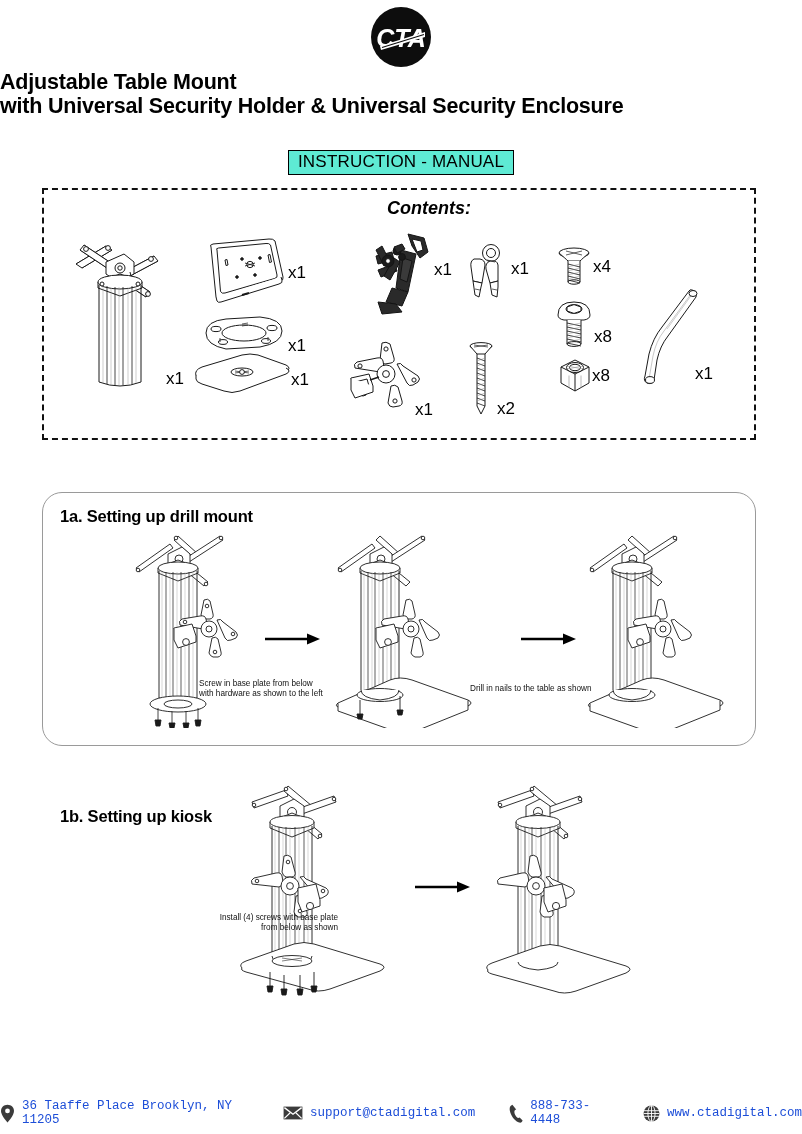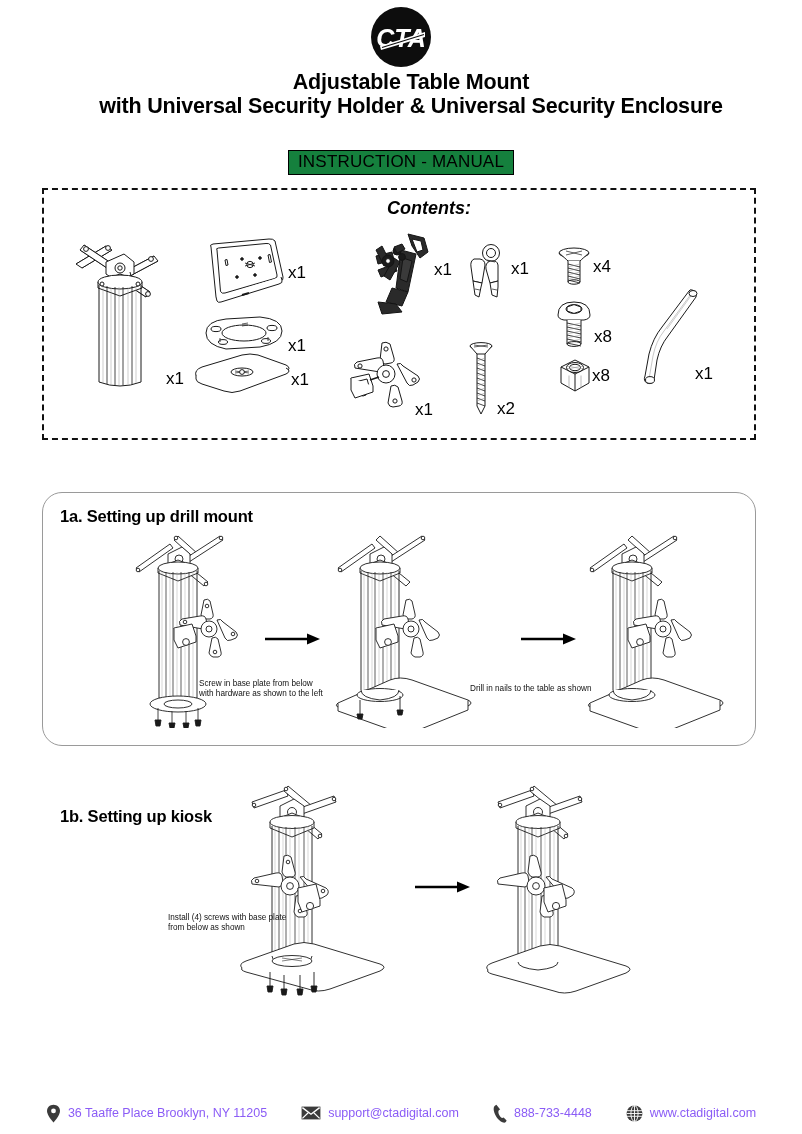--- a/index.html
+++ b/index.html
@@ -4,30 +4,30 @@
 <style>
   html,body{margin:0;padding:0;background:#ffffff;}
   body{
     width:802px;height:1134px;position:relative;overflow:hidden;
     font-family:"Liberation Sans", sans-serif;color:#000;
   }
   .page{position:absolute;inset:0;}
 
   
   .logo-wrap{position:absolute;left:0;right:0;top:6px;text-align:center;}
-  .title-block{position:absolute;left:0;right:0;top:70px;text-align:center;padding-left:20px;}
+  .title-block{position:absolute;left:0;right:0;top:70px;text-align:left;}
   .title-line{
     font-weight:bold;font-size:21.5px;line-height:24px;letter-spacing:-0.2px;
     font-family:"Liberation Sans", sans-serif;
   }
   .model{font-size:16px;margin-top:4px;letter-spacing:0px;}
   .manual-badge-row{position:absolute;left:0;right:0;top:150px;text-align:center;}
   .manual-badge{
     display:inline-block;border:1.4px solid #000;padding:1px 9px 2px 9px;
-    font-size:17px;letter-spacing:0.2px;background:#15803d;
+    font-size:17px;letter-spacing:0.2px;background:#5eead4;
   }
 
   
   .contents-box{
     position:absolute;left:42px;top:188px;width:714px;height:252px;
     border:2px dashed #111;box-sizing:border-box;
   }
   .section-head{
     font-weight:bold;font-style:italic;font-size:18px;
   }
@@ -51,33 +51,33 @@
     position:absolute;font-weight:bold;font-size:16.5px;letter-spacing:-0.2px;text-align:center;
   }
   .step-1a-title{left:60px;top:507px;}
   .step-1b-title{left:60px;top:807px;}
   .caption{
     position:absolute;font-size:8.2px;line-height:10px;color:#111;
     font-family:"Liberation Sans", sans-serif;white-space:pre-line;
   }
   .cap-1a1{left:199px;top:679px;}
   .cap-1a2{left:470px;top:684px;}
-  .cap-1b{left:168px;top:913px;text-align:left;width:170px;}
+  .cap-1b{left:168px;top:913px;text-align:right;width:170px;}
 
   .fig{position:absolute;}
   .arrow{position:absolute;}
 
   
   .footer{
     position:absolute;left:0;right:0;top:1096px;height:34px;
     display:flex;align-items:center;justify-content:center;gap:34px;
     color:#3b3b3b;
   }
-  .f-item{display:flex;align-items:center;gap:7px;font-size:12.5px;color:#8b5cf6;
-          font-family:Liberation Sans, sans-serif;}
+  .f-item{display:flex;align-items:center;gap:7px;font-size:12.5px;color:#1d4ed8;
+          font-family:Liberation Mono, monospace;}
   .f-item svg{display:block;flex:none;}
 </style>
 </head>
 <body>
 
 <div class="page">
 
   <div class="logo-wrap">
     <svg width="64" height="62" viewBox="0 0 64 62">
       <ellipse cx="32" cy="31" rx="30" ry="30" fill="#0d0d0d"></ellipse>

